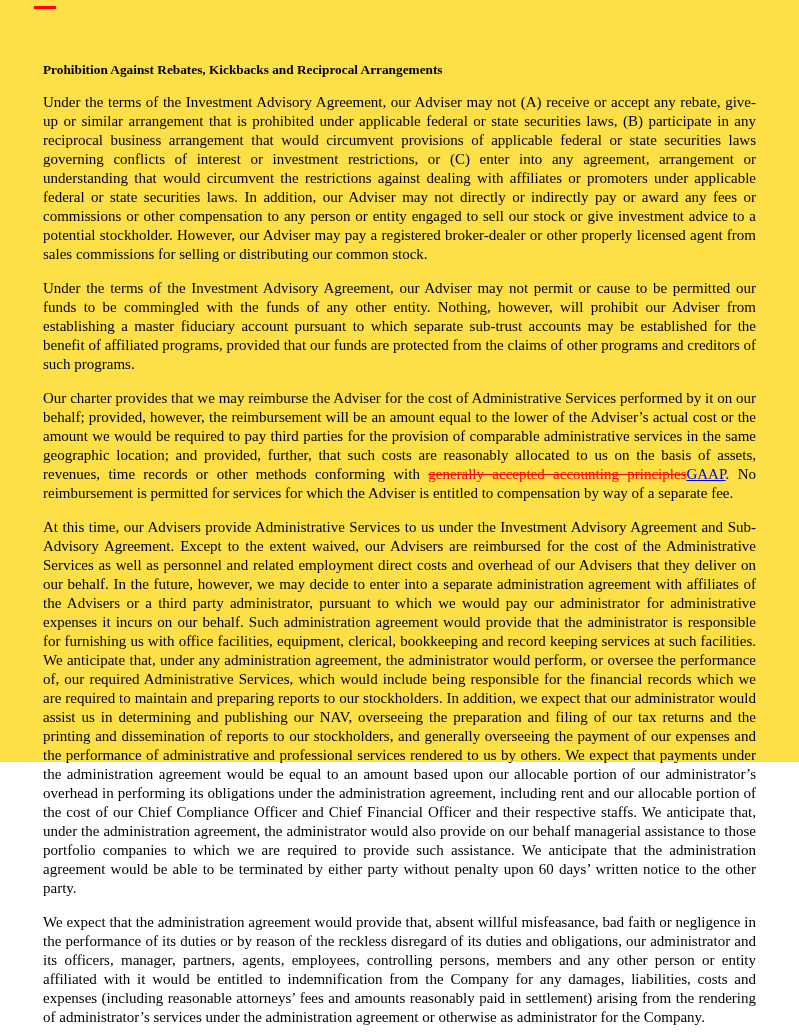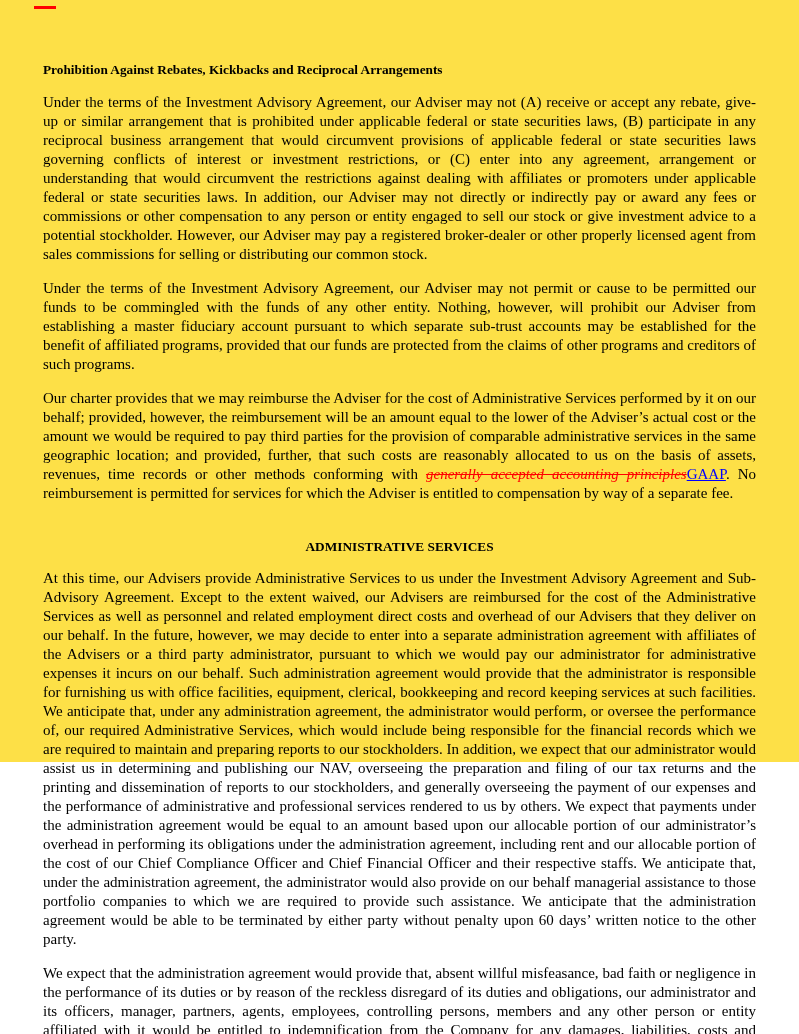--- a/index.html
+++ b/index.html
@@ -44,21 +44,20 @@
     font-size: 15px;
     line-height: 19px;
     text-align: justify;
     margin-bottom: 15px;
   }
   .gap-admin { margin-top: 36px; }
   .gap-related { margin-top: 56px; }
   .deleted {
     color: var(--deleted-color, #ff0000);
     text-decoration: line-through;
-    font-style: italic;
   }
   .inserted {
     color: var(--inserted-color, #0000ff);
     text-decoration: underline;
   }
 </style>
 </head>
 <body style="color: rgb(0, 0, 0);">
 
 <div class="page">
@@ -68,21 +67,20 @@
   <h2 class="h-left">Prohibition Against Rebates, Kickbacks and Reciprocal Arrangements</h2>
 
   <p class="para">Under the terms of the Investment Advisory Agreement, our Adviser may not (A) receive or accept any rebate, give-up or similar arrangement that is prohibited under applicable federal or state securities laws, (B) participate in any reciprocal business arrangement that would circumvent provisions of applicable federal or state securities laws governing conflicts of interest or investment restrictions, or (C) enter into any agreement, arrangement or understanding that would circumvent the restrictions against dealing with affiliates or promoters under applicable federal or state securities laws. In addition, our Adviser may not directly or indirectly pay or award any fees or commissions or other compensation to any person or entity engaged to sell our stock or give investment advice to a potential stockholder. However, our Adviser may pay a registered broker-dealer or other properly licensed agent from sales commissions for selling or distributing our common stock.</p>
 
 
   <p class="para">Under the terms of the Investment Advisory Agreement, our Adviser may not permit or cause to be permitted our funds to be commingled with the funds of any other entity. Nothing, however, will prohibit our Adviser from establishing a master fiduciary account pursuant to which separate sub-trust accounts may be established for the benefit of affiliated programs, provided that our funds are protected from the claims of other programs and creditors of such programs.</p>
 
 
   <p class="para"><span>Our charter provides that we may reimburse the Adviser for the cost of Administrative Services performed by it on our behalf; provided, however, the reimbursement will be an amount equal to the lower of the Adviser’s actual cost or the amount we would be required to pay third parties for the provision of comparable administrative services in the same geographic location; and provided, further, that such costs are reasonably allocated to us on the basis of assets, revenues, time records or other methods conforming with </span><span class="deleted">generally accepted accounting principles</span><span class="inserted">GAAP</span><span>. No reimbursement is permitted for services for which the Adviser is entitled to compensation by way of a separate fee.</span></p>
 
-  <h2 class="h-center gap-admin">ADMINISTRATIVE SERVICES</h2>
 
   <p class="para">At this time, our Advisers provide Administrative Services to us under the Investment Advisory Agreement and Sub-Advisory Agreement. Except to the extent waived, our Advisers are reimbursed for the cost of the Administrative Services as well as personnel and related employment direct costs and overhead of our Advisers that they deliver on our behalf. In the future, however, we may decide to enter into a separate administration agreement with affiliates of the Advisers or a third party administrator, pursuant to which we would pay our administrator for administrative expenses it incurs on our behalf. Such administration agreement would provide that the administrator is responsible for furnishing us with office facilities, equipment, clerical, bookkeeping and record keeping services at such facilities. We anticipate that, under any administration agreement, the administrator would perform, or oversee the performance of, our required Administrative Services, which would include being responsible for the financial records which we are required to maintain and preparing reports to our stockholders. In addition, we expect that our administrator would assist us in determining and publishing our NAV, overseeing the preparation and filing of our tax returns and the printing and dissemination of reports to our stockholders, and generally overseeing the payment of our expenses and the performance of administrative and professional services rendered to us by others. We expect that payments under the administration agreement would be equal to an amount based upon our allocable portion of our administrator’s overhead in performing its obligations under the administration agreement, including rent and our allocable portion of the cost of our Chief Compliance Officer and Chief Financial Officer and their respective staffs. We anticipate that, under the administration agreement, the administrator would also provide on our behalf managerial assistance to those portfolio companies to which we are required to provide such assistance. We anticipate that the administration agreement would be able to be terminated by either party without penalty upon 60 days’ written notice to the other party.</p>
 
   <p class="para">We expect that the administration agreement would provide that, absent willful misfeasance, bad faith or negligence in the performance of its duties or by reason of the reckless disregard of its duties and obligations, our administrator and its officers, manager, partners, agents, employees, controlling persons, members and any other person or entity affiliated with it would be entitled to indemnification from the Company for any damages, liabilities, costs and expenses (including reasonable attorneys’ fees and amounts reasonably paid in settlement) arising from the rendering of administrator’s services under the administration agreement or otherwise as administrator for the Company.</p>
 
   <h2 class="h-center gap-related">CERTAIN RELATIONSHIPS AND RELATED PARTY TRANSACTIONS</h2>
 
 
 </div>
 

